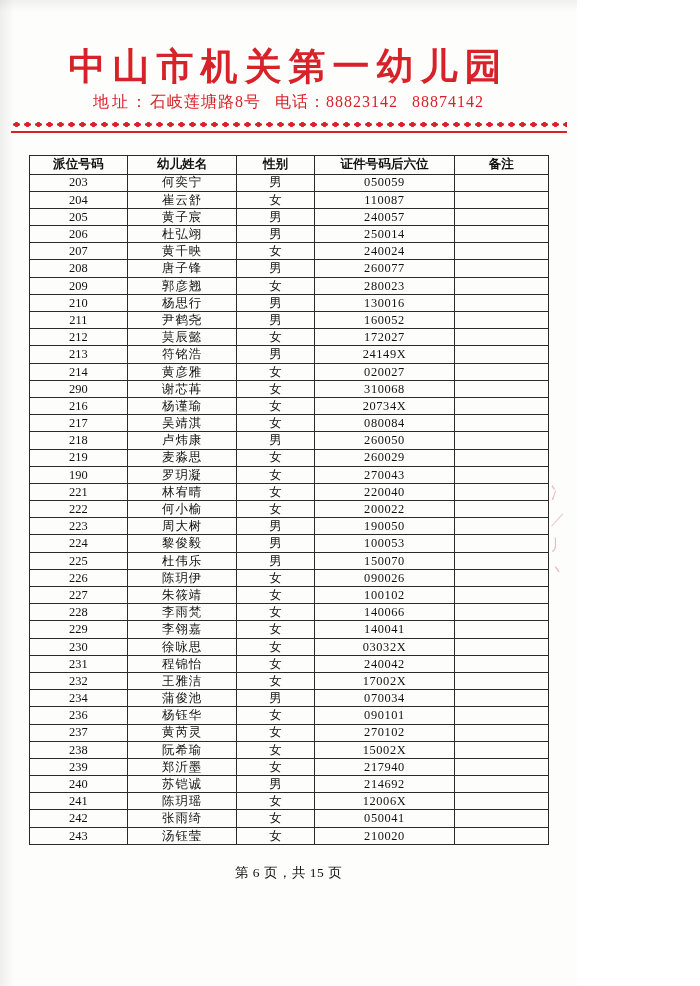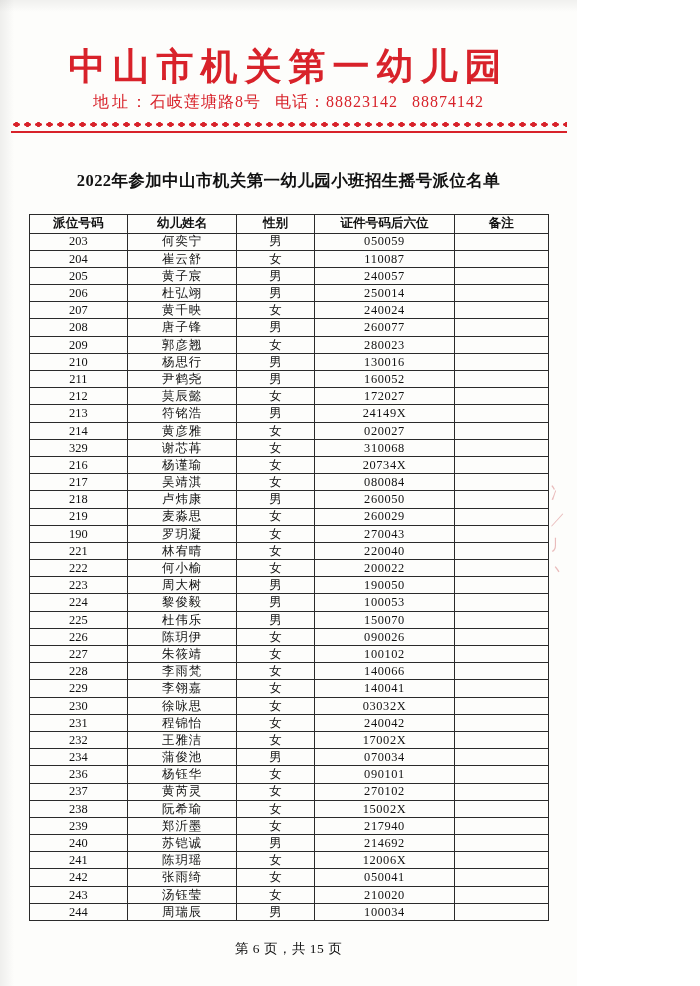--- a/index.html
+++ b/index.html
@@ -146,21 +146,20 @@
 
   <div class="letterhead">
     <div class="org-title">中山市机关第一幼儿园</div>
     <div class="org-contact">
       <span class="addr-label">地址：</span><span>石岐莲塘路8号</span><span class="gap"></span><span>电话：</span><span>88823142</span><span class="gap"></span><span>88874142</span>
     </div>
     <div class="dot-rule"></div>
     <div class="solid-rule"></div>
   </div>
 
-  <div class="doc-title">2022年参加中山市机关第一幼儿园小班招生摇号派位名单</div>
 
   <div class="table-wrap">
     <table class="roster">
       <colgroup>
         <col class="c-seat">
           <col class="c-name">
           <col class="c-sex">
           <col class="c-id">
           <col class="c-note">
       </colgroup>
@@ -252,21 +251,21 @@
             <td class="note"></td>
           </tr>
           <tr>
             <td class="seat">214</td>
             <td class="name">黄彦雅</td>
             <td class="sex">女</td>
             <td class="idnum">020027</td>
             <td class="note"></td>
           </tr>
           <tr>
-            <td class="seat">329</td>
+            <td class="seat">290</td>
             <td class="name">谢芯苒</td>
             <td class="sex">女</td>
             <td class="idnum">310068</td>
             <td class="note"></td>
           </tr>
           <tr>
             <td class="seat">216</td>
             <td class="name">杨谨瑜</td>
             <td class="sex">女</td>
             <td class="idnum">20734X</td>
@@ -438,27 +437,20 @@
             <td class="name">张雨绮</td>
             <td class="sex">女</td>
             <td class="idnum">050041</td>
             <td class="note"></td>
           </tr>
           <tr>
             <td class="seat">243</td>
             <td class="name">汤钰莹</td>
             <td class="sex">女</td>
             <td class="idnum">210020</td>
-            <td class="note"></td>
-          </tr>
-          <tr>
-            <td class="seat">244</td>
-            <td class="name">周瑞辰</td>
-            <td class="sex">男</td>
-            <td class="idnum">100034</td>
             <td class="note"></td>
           </tr>
         </tbody>
     </table>
   </div>
 
   <div class="footer">第 6 页，共 15 页</div>
 
   <div class="margin-marks">
     <div>冫</div>

